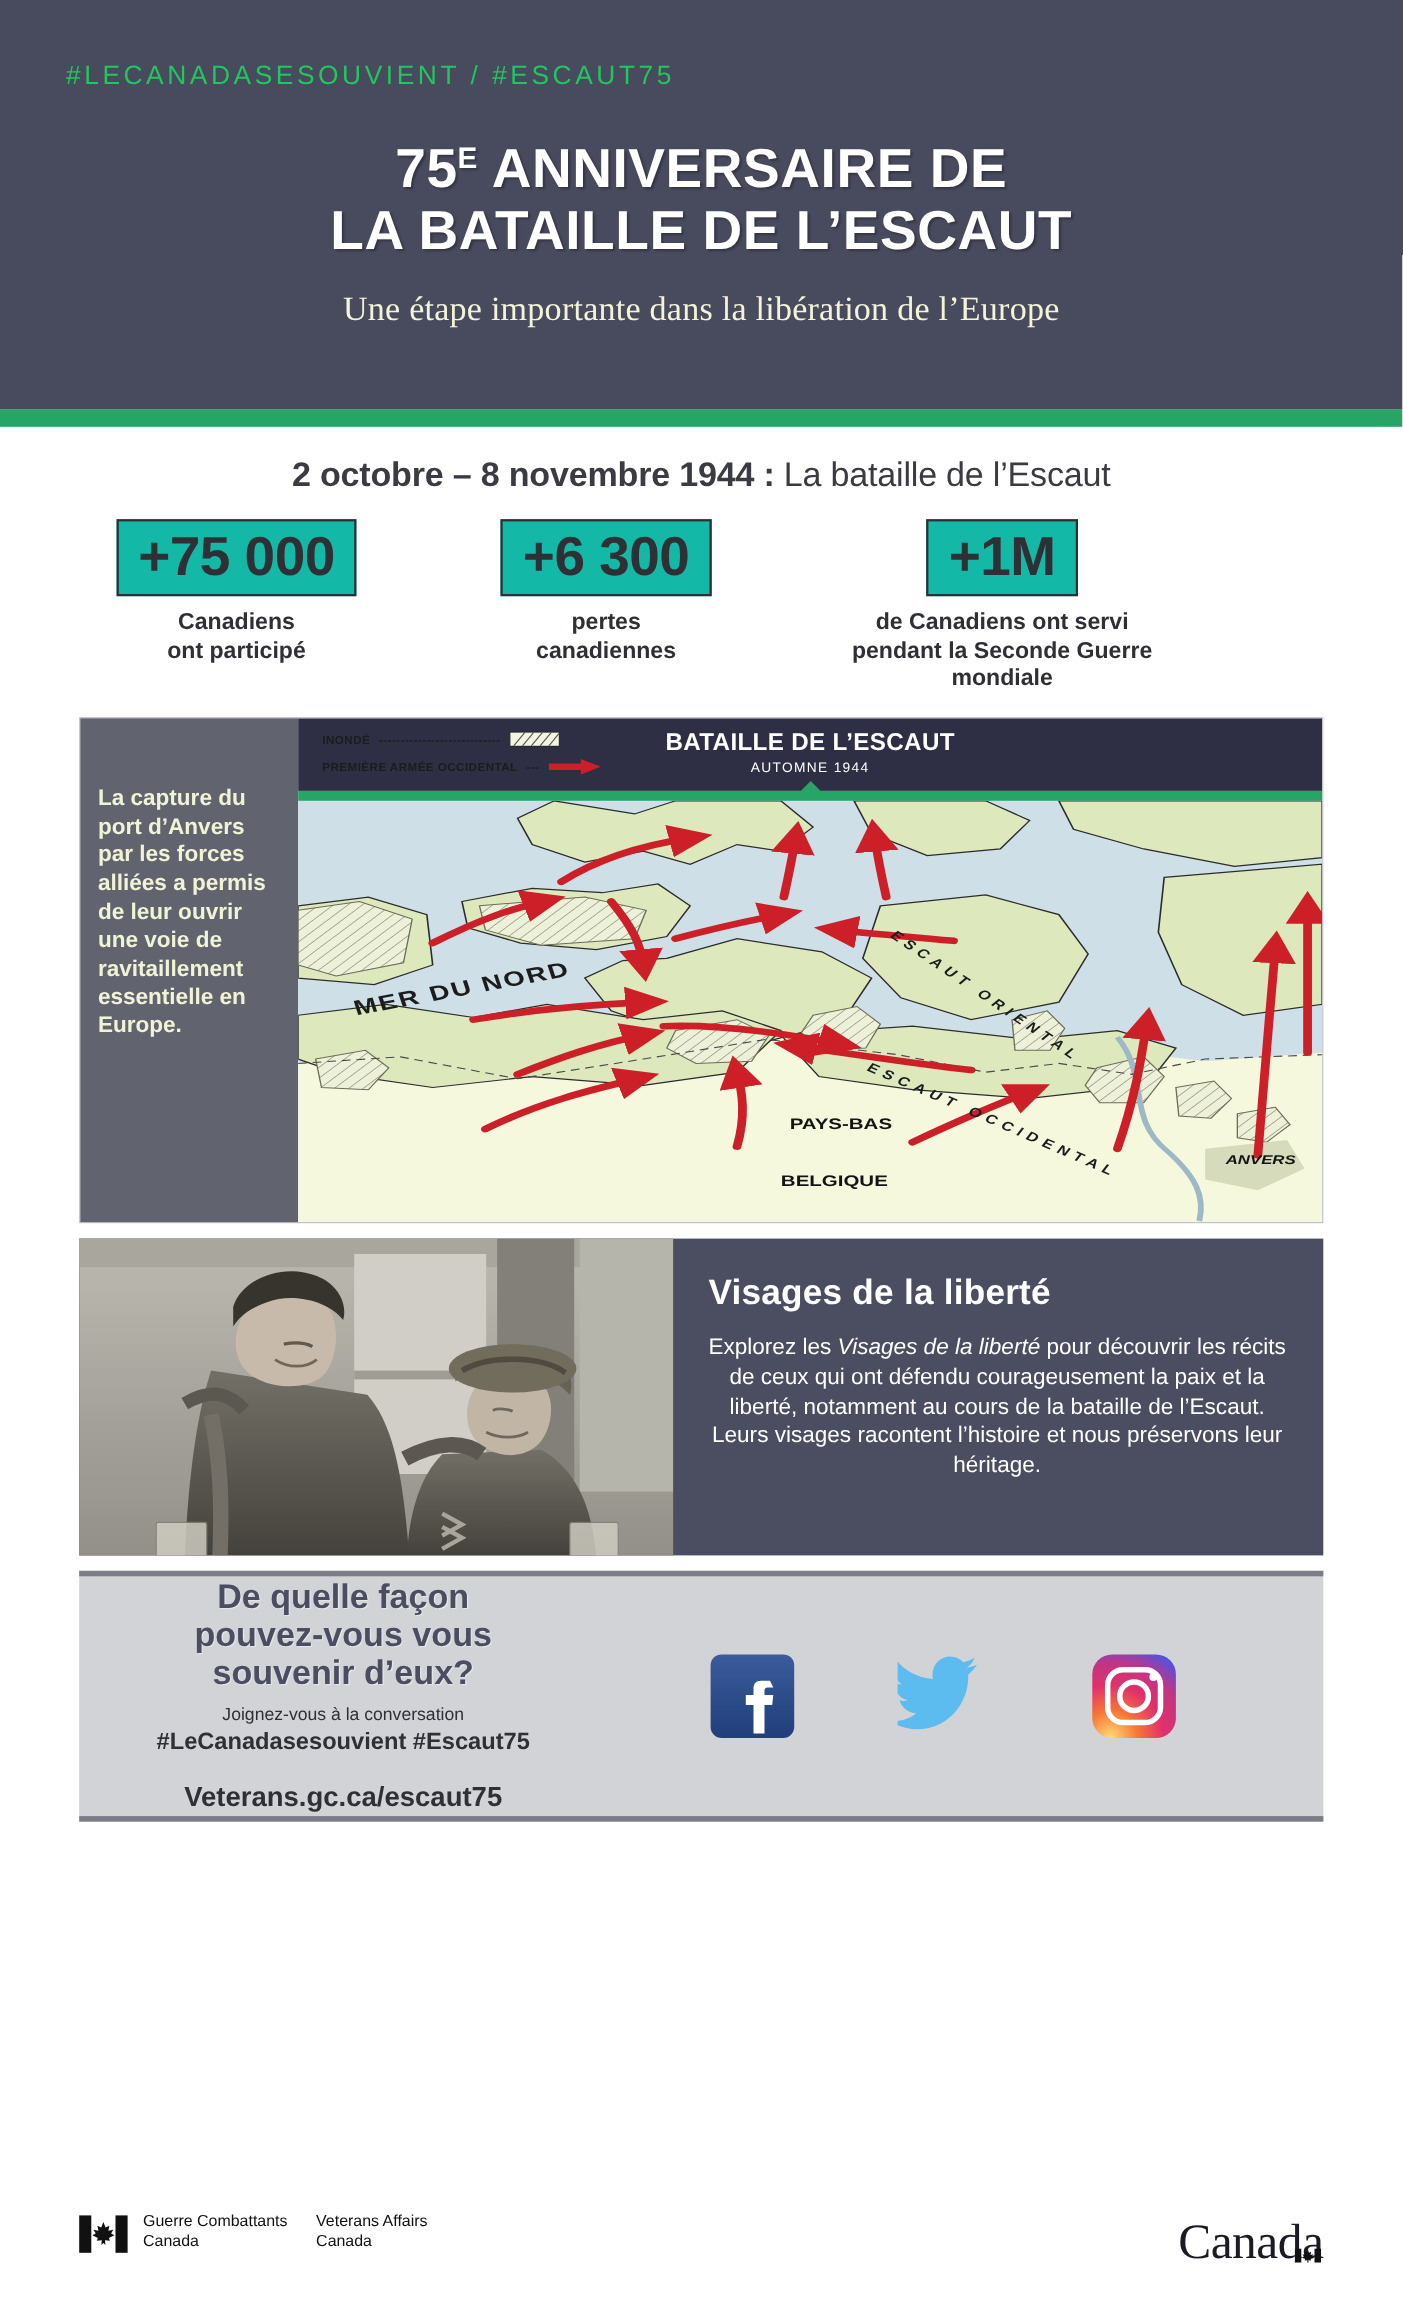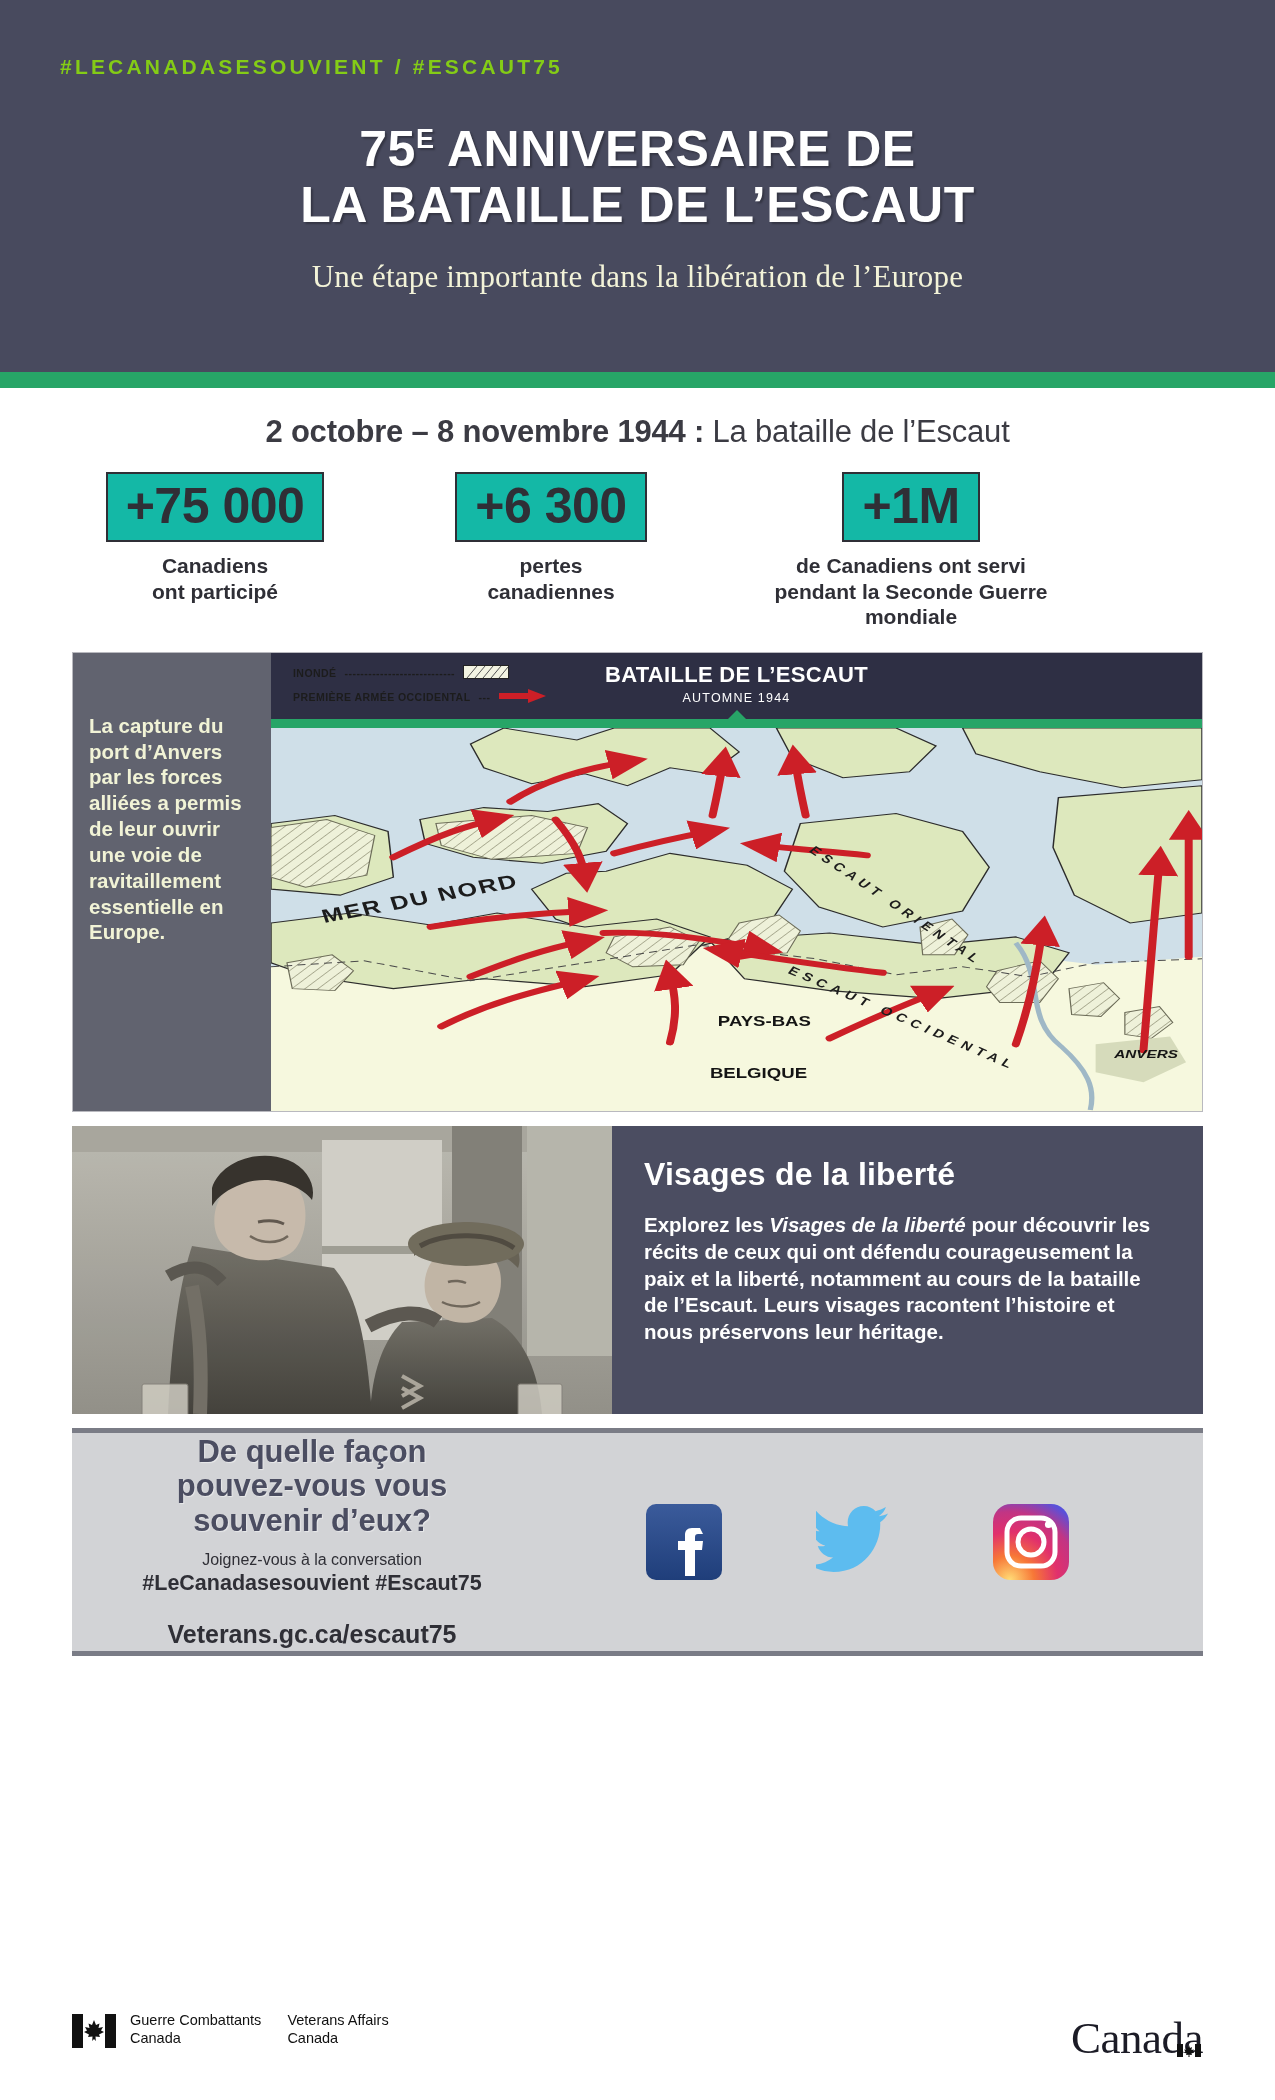--- a/index.html
+++ b/index.html
@@ -13,23 +13,23 @@
   }
 
   
   .header {
     background:#484A5E;
     height:372px;
     padding:55px 60px 0 60px;
     position:relative;
   }
   .hashtag {
-    color:#84cc16;
-    font-size:21px;
-    font-weight:bold;
+    color:#22c55e;
+    font-size:24px;
+    font-weight:normal;
     letter-spacing:3.2px;
   }
   .title {
     text-align:center;
     color:#ffffff;
     font-weight:bold;
     font-size:50px;
     line-height:1.12;
     letter-spacing:0.5px;
     margin-top:42px;
@@ -141,21 +141,21 @@
     height:288px;
     background:#4b4d61;
   }
   .photo {
     width:540px; flex-shrink:0; position:relative; overflow:hidden;
     background:#8d8d88;
   }
   .vtext { flex:1; padding:30px 34px 0 32px; color:#fff; }
   .vtitle { font-size:32px; font-weight:bold; letter-spacing:.2px; }
   .vbody {
-    margin-top:19px; font-size:20.5px; font-weight:bold; line-height:1.31;
+    margin-top:19px; font-size:20.5px; font-weight:normal; line-height:1.31;text-align:center;
   }
   .vbody i { font-style:italic; }
 
   
   .cta {
     margin:14px 72px 0 72px;
     background:#d2d3d6;
     border-top:5px solid #7a7c86;
     border-bottom:5px solid #7a7c86;
     height:228px;

